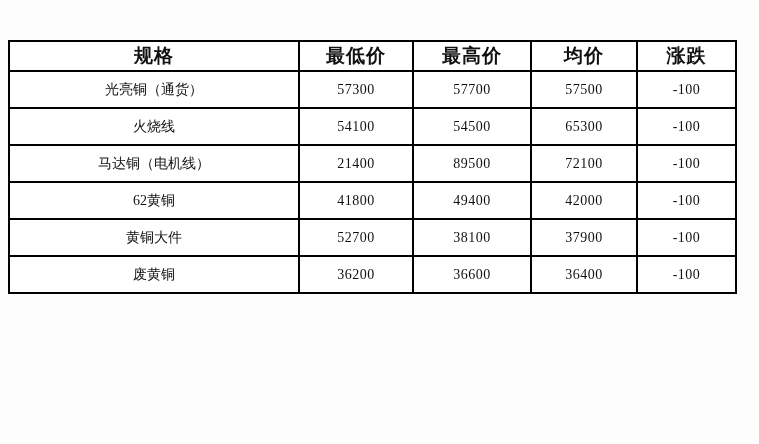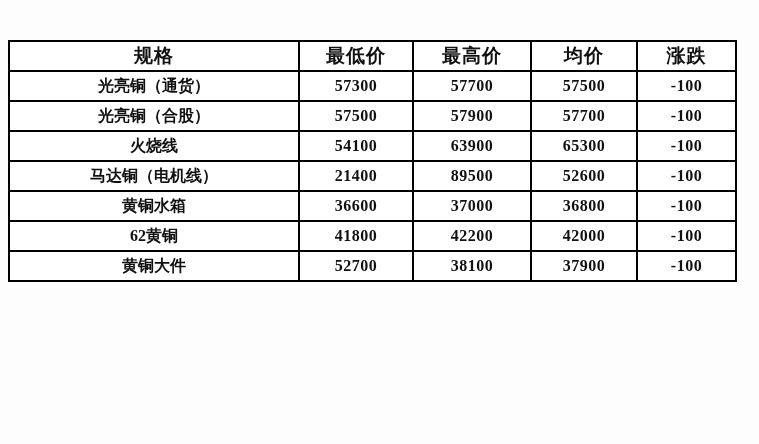--- a/index.html
+++ b/index.html
@@ -28,23 +28,23 @@
     overflow: hidden;
     white-space: nowrap;
   }
   table.price-table th {
     height: 30px;
     font-size: 19px;
     font-weight: bold;
     letter-spacing: 1px;
   }
   table.price-table td {
-    height: 30px;
-    font-size: 16px;
-    font-weight: bold;
+    height: 37px;
+    font-size: 14px;
+    font-weight: normal;
   }
   td.num-cell { font-size: 19px; letter-spacing: 0.5px; }
   td.change-cell {
     color: var(--change-color, #2ebd79);
     font-size: 19px;
     letter-spacing: 0.5px;
   }
 </style>
 </head>
 <body>
@@ -69,56 +69,49 @@
     </thead>
     <tbody>
       <tr>
         <td class="spec-cell">光亮铜（通货）</td>
         <td class="num-cell">57300</td>
         <td class="num-cell">57700</td>
         <td class="num-cell">57500</td>
         <td class="change-cell">-100</td>
       </tr>
       <tr>
-        <td class="spec-cell">光亮铜（合股）</td>
-        <td class="num-cell">57500</td>
-        <td class="num-cell">57900</td>
-        <td class="num-cell">57700</td>
-        <td class="change-cell">-100</td>
-      </tr>
-      <tr>
         <td class="spec-cell">火烧线</td>
         <td class="num-cell">54100</td>
-        <td class="num-cell">63900</td>
+        <td class="num-cell">54500</td>
         <td class="num-cell">65300</td>
         <td class="change-cell">-100</td>
       </tr>
       <tr>
         <td class="spec-cell">马达铜（电机线）</td>
         <td class="num-cell">21400</td>
         <td class="num-cell">89500</td>
-        <td class="num-cell">52600</td>
-        <td class="change-cell">-100</td>
-      </tr>
-      <tr>
-        <td class="spec-cell">黄铜水箱</td>
-        <td class="num-cell">36600</td>
-        <td class="num-cell">37000</td>
-        <td class="num-cell">36800</td>
+        <td class="num-cell">72100</td>
         <td class="change-cell">-100</td>
       </tr>
       <tr>
         <td class="spec-cell">62黄铜</td>
         <td class="num-cell">41800</td>
-        <td class="num-cell">42200</td>
+        <td class="num-cell">49400</td>
         <td class="num-cell">42000</td>
         <td class="change-cell">-100</td>
       </tr>
       <tr>
         <td class="spec-cell">黄铜大件</td>
         <td class="num-cell">52700</td>
         <td class="num-cell">38100</td>
         <td class="num-cell">37900</td>
         <td class="change-cell">-100</td>
       </tr>
+      <tr>
+        <td class="spec-cell">废黄铜</td>
+        <td class="num-cell">36200</td>
+        <td class="num-cell">36600</td>
+        <td class="num-cell">36400</td>
+        <td class="change-cell">-100</td>
+      </tr>
     </tbody>
   </table>
 </div>
 
 </body></html>

